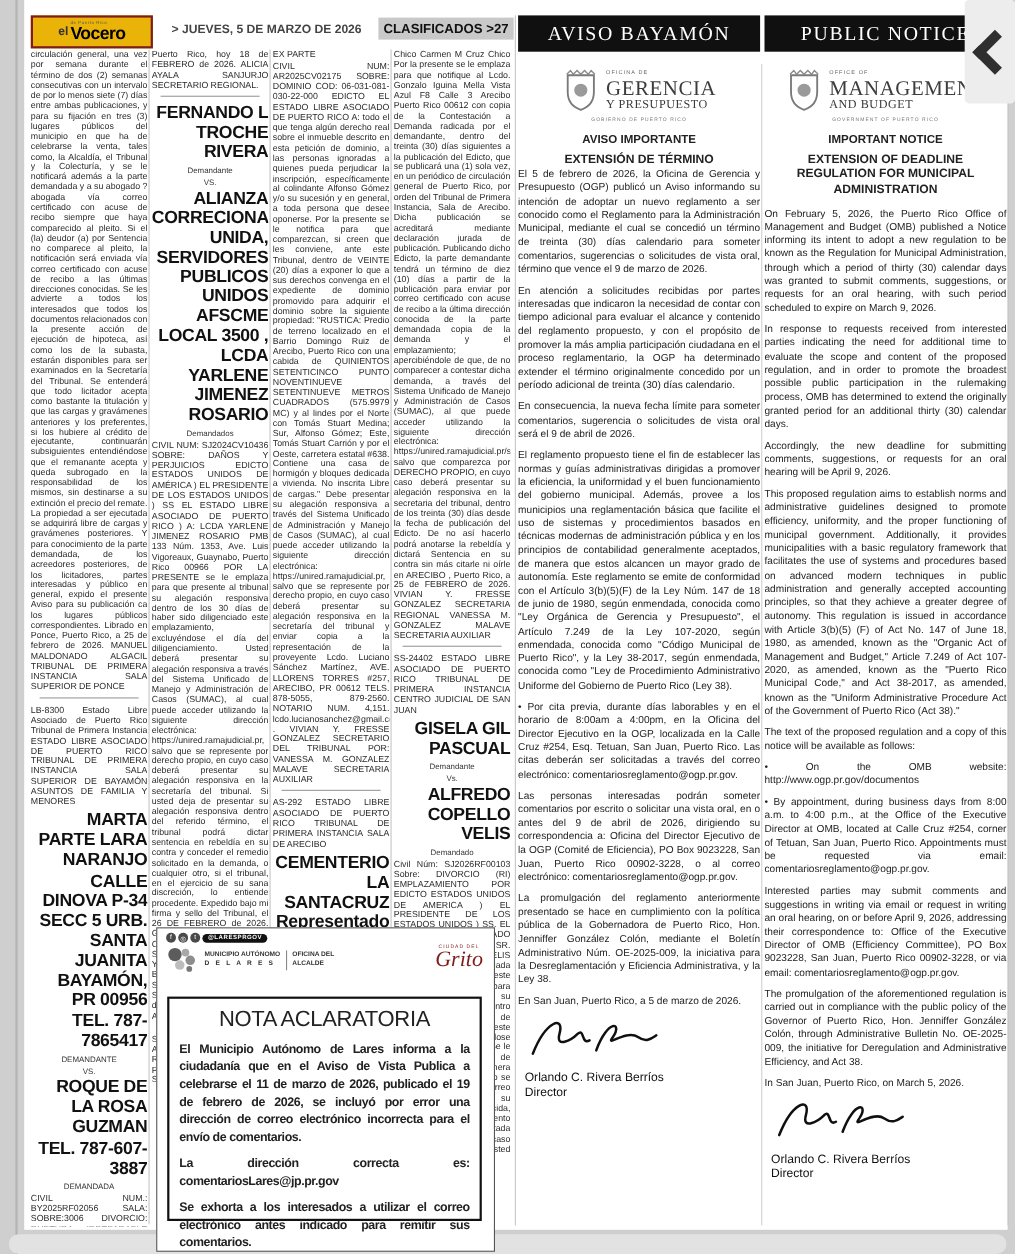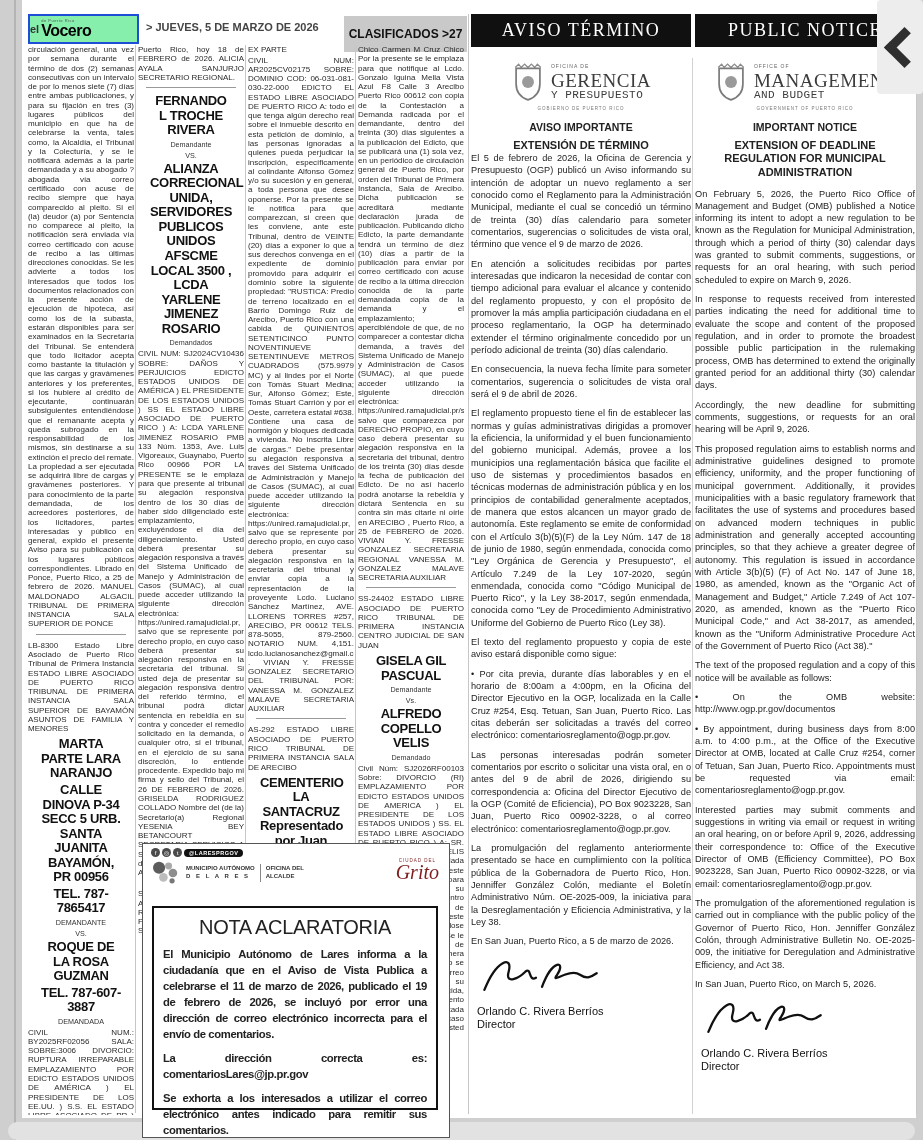--- a/index.html
+++ b/index.html
@@ -7,54 +7,54 @@
     width:923px;height:1140px;position:relative;overflow:hidden;
     background:#cfcfcf;
     font-family:"Liberation Sans", sans-serif;
     color:#222;
     -webkit-font-smoothing:antialiased;
   }
   .sheet{position:absolute;left:22px;top:0;width:894px;height:1118px;background:#fff;}
   .gutter-line{position:absolute;left:14px;top:0;width:2px;height:1140px;background:#b4b4b4;}
 
   
-  .logo-box{position:absolute;left:28px;top:14px;width:107px;height:26px;border:2px solid #1d4ed8;
-    background:#86efac;display:flex;align-items:center;gap:2px;}
+  .logo-box{position:absolute;left:28px;top:14px;width:107px;height:26px;border:2px solid #7f1d1d;
+    background:#eab308;display:flex;align-items:center;justify-content:center;gap:2px;}
   .logo-el{font-size:11px;font-weight:bold;color:#333;}
   .logo-stack{display:flex;flex-direction:column;line-height:1;}
   .logo-tag{font-size:4px;color:#555;letter-spacing:.5px;}
   .logo-main{font-size:16px;font-weight:bold;letter-spacing:-.5px;color:#000;}
-  .issue-date{position:absolute;left:146px;top:21px;font-size:11px;font-weight:bold;color:#444;}
-  .section-badge{position:absolute;left:344px;top:16px;width:123px;height:36px;background:#c9c9c9;
+  .issue-date{position:absolute;left:156px;top:21px;font-size:11px;font-weight:bold;color:#444;}
+  .section-badge{position:absolute;left:344px;top:16px;width:123px;height:20px;background:#c9c9c9;
     color:#111;font-size:12px;font-weight:bold;display:flex;align-items:center;justify-content:center;}
 
   
   .col{position:absolute;top:45px;width:106px;height:1070px;overflow:hidden;}
   .col1{left:28px;} .col2{left:138px;} .col3{left:248px;} .col4{left:358px;}
   .blk-p{font-size:8px;line-height:1.16;text-align:justify;color:#2a2a2a;margin:0 0 4px 0;word-spacing:-.2px;}
   .blk-c{font-size:8px;line-height:1.2;text-align:left;color:#2a2a2a;margin:0 0 1px 0;}
-  .blk-h{font-size:13px;line-height:1.12;text-align:center;font-weight:bold;color:#111;margin:2px 12px;letter-spacing:-.3px;}
+  .blk-h{font-size:16px;line-height:1.12;text-align:right;font-weight:bold;color:#111;margin:2px 0;letter-spacing:-.3px;}
   .blk-s{font-size:7.2px;line-height:1.25;text-align:center;color:#333;margin:0 0 2px 0;}
   .blk-hr{border-top:1px solid #999;margin:5px 8px 6px 8px;height:0;}
   .vline{position:absolute;top:45px;width:1px;height:1068px;background:#c6c6c6;}
   .vl1{left:135px;} .vl2{left:245px;} .vl3{left:355px;}
   .vl4{left:468px;top:14px;height:1100px;} .vl5{left:692px;top:58px;height:1056px;background:#d2d2d2;}
   .vl6{left:916px;top:14px;height:1100px;}
 
   
   .panel{position:absolute;top:14px;width:220px;}
   .panel-es{left:471px;} .panel-en{left:695px;width:220px;}
   .band{height:33px;background:#101010;color:#fff;display:flex;align-items:center;justify-content:center;
     font-family:"Liberation Serif", serif;font-size:18px;letter-spacing:1.5px;}
   .logo-row{display:flex;align-items:center;justify-content:center;gap:6px;margin:14px 0 2px 0;}
   .seal{flex:0 0 auto;}
   .logo-text{display:flex;flex-direction:column;line-height:1;}
   .lt-office{font-size:5px;letter-spacing:1px;color:#666;margin-bottom:2px;}
   .lt-n1{font-family:"Liberation Serif", serif;font-size:19px;color:#3c3c3c;letter-spacing:.5px;}
-  .lt-n2{font-family:Liberation Mono, monospace;font-size:11px;color:#3c3c3c;letter-spacing:.5px;}
+  .lt-n2{font-family:Liberation Serif, serif;font-size:11px;color:#3c3c3c;letter-spacing:.5px;}
   .lt-gov{text-align:center;font-size:4.5px;letter-spacing:1px;color:#777;margin:3px 0 10px 0;}
   .nt1{text-align:center;font-weight:bold;font-size:10.5px;margin:2px 0 6px 0;}
   .nt2{text-align:center;font-weight:bold;font-size:11px;margin:0 0 1px 0;}
   .nt3{text-align:center;font-weight:bold;font-size:11px;margin:0 6px 8px 6px;line-height:1.25;}
   .paras p{font-size:9.2px;line-height:1.34;text-align:justify;color:#1d1d1d;margin:0 0 7px 0;}
   .sig-row{margin:4px 0 0 4px;}
   .signer{font-size:11px;color:#111;margin:2px 0 0 6px;}
   .signer-title{font-size:11px;color:#111;margin:1px 0 0 6px;}
 
   
@@ -156,42 +156,41 @@
       <div class="blk-p">Civil Núm: SJ2026RF00103 Sobre: DIVORCIO (RI) EMPLAZAMIENTO POR EDICTO ESTADOS UNIDOS DE AMERICA ) EL PRESIDENTE DE LOS ESTADOS UNIDOS ) SS. EL ESTADO LIBRE ASOCIADO DE PUERTO RICO ) A: SR. ALFREDO COPELLO VELIS O sea, la parte demandada arriba mencionada. Por este medio se le emplaza para que presente al tribunal su alegación responsiva dentro de los treinta (30) días de haber sido publicado este emplazamiento excluyéndose el día de la publicación. Se le advierte, que al tiempo de hacerse la primera publicación de este edicto se le está enviando por correo certificado al lugar de su última dirección conocida, una copia del emplazamiento y la demanda presentada bajo el número de caso SJ2026RF00103. Usted deberá</div>
     </div>
   <div class="vline vl1"></div>
   <div class="vline vl2"></div>
   <div class="vline vl3"></div>
   <div class="vline vl4"></div>
   <div class="vline vl5"></div>
   <div class="vline vl6"></div>
 
   <section class="panel panel-es">
-    <div class="band">AVISO TÉRMINO</div>
+    <div class="band">AVISO BAYAMÓN</div>
     <div class="logo-row">
       <svg class="seal" width="34" height="42" viewBox="0 0 40 48">
         <path d="M5 7 l4 -4 3 4 4 -4 4 4 4 -4 4 4 3 -4 4 4" stroke="#8a8a8a" stroke-width="1.5" fill="none"></path>
         <path d="M6 8 h28 v18 c0 12 -8 17 -14 19 c-6 -2 -14 -7 -14 -19 z" fill="none" stroke="#7a7a7a" stroke-width="2"></path>
         <circle cx="20" cy="24" r="7" fill="#9a9a9a"></circle>
       </svg>
       <div class="logo-text">
         <div class="lt-office">OFICINA DE</div>
         <div class="lt-n1">GERENCIA</div>
         <div class="lt-n2">Y PRESUPUESTO</div>
       </div>
     </div>
     <div class="lt-gov">GOBIERNO DE PUERTO RICO</div>
     <div class="nt1">AVISO IMPORTANTE</div>
     <div class="nt2">EXTENSIÓN DE TÉRMINO</div>
     <div class="paras">
         <p>El 5 de febrero de 2026, la Oficina de Gerencia y Presupuesto (OGP) publicó un Aviso informando su intención de adoptar un nuevo reglamento a ser conocido como el Reglamento para la Administración Municipal, mediante el cual se concedió un término de treinta (30) días calendario para someter comentarios, sugerencias o solicitudes de vista oral, término que vence el 9 de marzo de 2026.</p>
         <p>En atención a solicitudes recibidas por partes interesadas que indicaron la necesidad de contar con tiempo adicional para evaluar el alcance y contenido del reglamento propuesto, y con el propósito de promover la más amplia participación ciudadana en el proceso reglamentario, la OGP ha determinado extender el término originalmente concedido por un período adicional de treinta (30) días calendario.</p>
         <p>En consecuencia, la nueva fecha límite para someter comentarios, sugerencia o solicitudes de vista oral será el 9 de abril de 2026.</p>
         <p>El reglamento propuesto tiene el fin de establecer las normas y guías administrativas dirigidas a promover la eficiencia, la uniformidad y el buen funcionamiento del gobierno municipal. Además, provee a los municipios una reglamentación básica que facilite el uso de sistemas y procedimientos basados en técnicas modernas de administración pública y en los principios de contabilidad generalmente aceptados, de manera que estos alcancen un mayor grado de autonomía. Este reglamento se emite de conformidad con el Artículo 3(b)(5)(F) de la Ley Núm. 147 de 18 de junio de 1980, según enmendada, conocida como "Ley Orgánica de Gerencia y Presupuesto", el Artículo 7.249 de la Ley 107-2020, según enmendada, conocida como "Código Municipal de Puerto Rico", y la Ley 38-2017, según enmendada, conocida como "Ley de Procedimiento Administrativo Uniforme del Gobierno de Puerto Rico (Ley 38).</p>
-        <p>El texto del reglamento propuesto y copia de este aviso estará disponible como sigue:</p>
         <p>• Por cita previa, durante días laborables y en el horario de 8:00am a 4:00pm, en la Oficina del Director Ejecutivo en la OGP, localizada en la Calle Cruz #254, Esq. Tetuan, San Juan, Puerto Rico. Las citas deberán ser solicitadas a través del correo electrónico: comentariosreglamento@ogp.pr.gov.</p>
         <p>Las personas interesadas podrán someter comentarios por escrito o solicitar una vista oral, en o antes del 9 de abril de 2026, dirigiendo su correspondencia a: Oficina del Director Ejecutivo de la OGP (Comité de Eficiencia), PO Box 9023228, San Juan, Puerto Rico 00902-3228, o al correo electrónico: comentariosreglamento@ogp.pr.gov.</p>
         <p>La promulgación del reglamento anteriormente presentado se hace en cumplimiento con la política pública de la Gobernadora de Puerto Rico, Hon. Jenniffer González Colón, mediante el Boletín Administrativo Núm. OE-2025-009, la iniciativa para la Desreglamentación y Eficiencia Administrativa, y la Ley 38.</p>
         <p>En San Juan, Puerto Rico, a 5 de marzo de 2026.</p>
       </div>
     <div class="sig-row">
       <svg width="128" height="44" viewBox="0 0 160 58">
         <path d="M8 46 C 24 6, 46 0, 40 22 C 35 40, 54 30, 62 22 C 70 15, 66 36, 76 30 M 84 42 C 98 4, 116 8, 104 26 C 94 40, 120 16, 134 26 C 144 33, 150 28, 156 24" stroke="#101010" stroke-width="3" fill="none" stroke-linecap="round"></path>
       </svg>
     </div>

